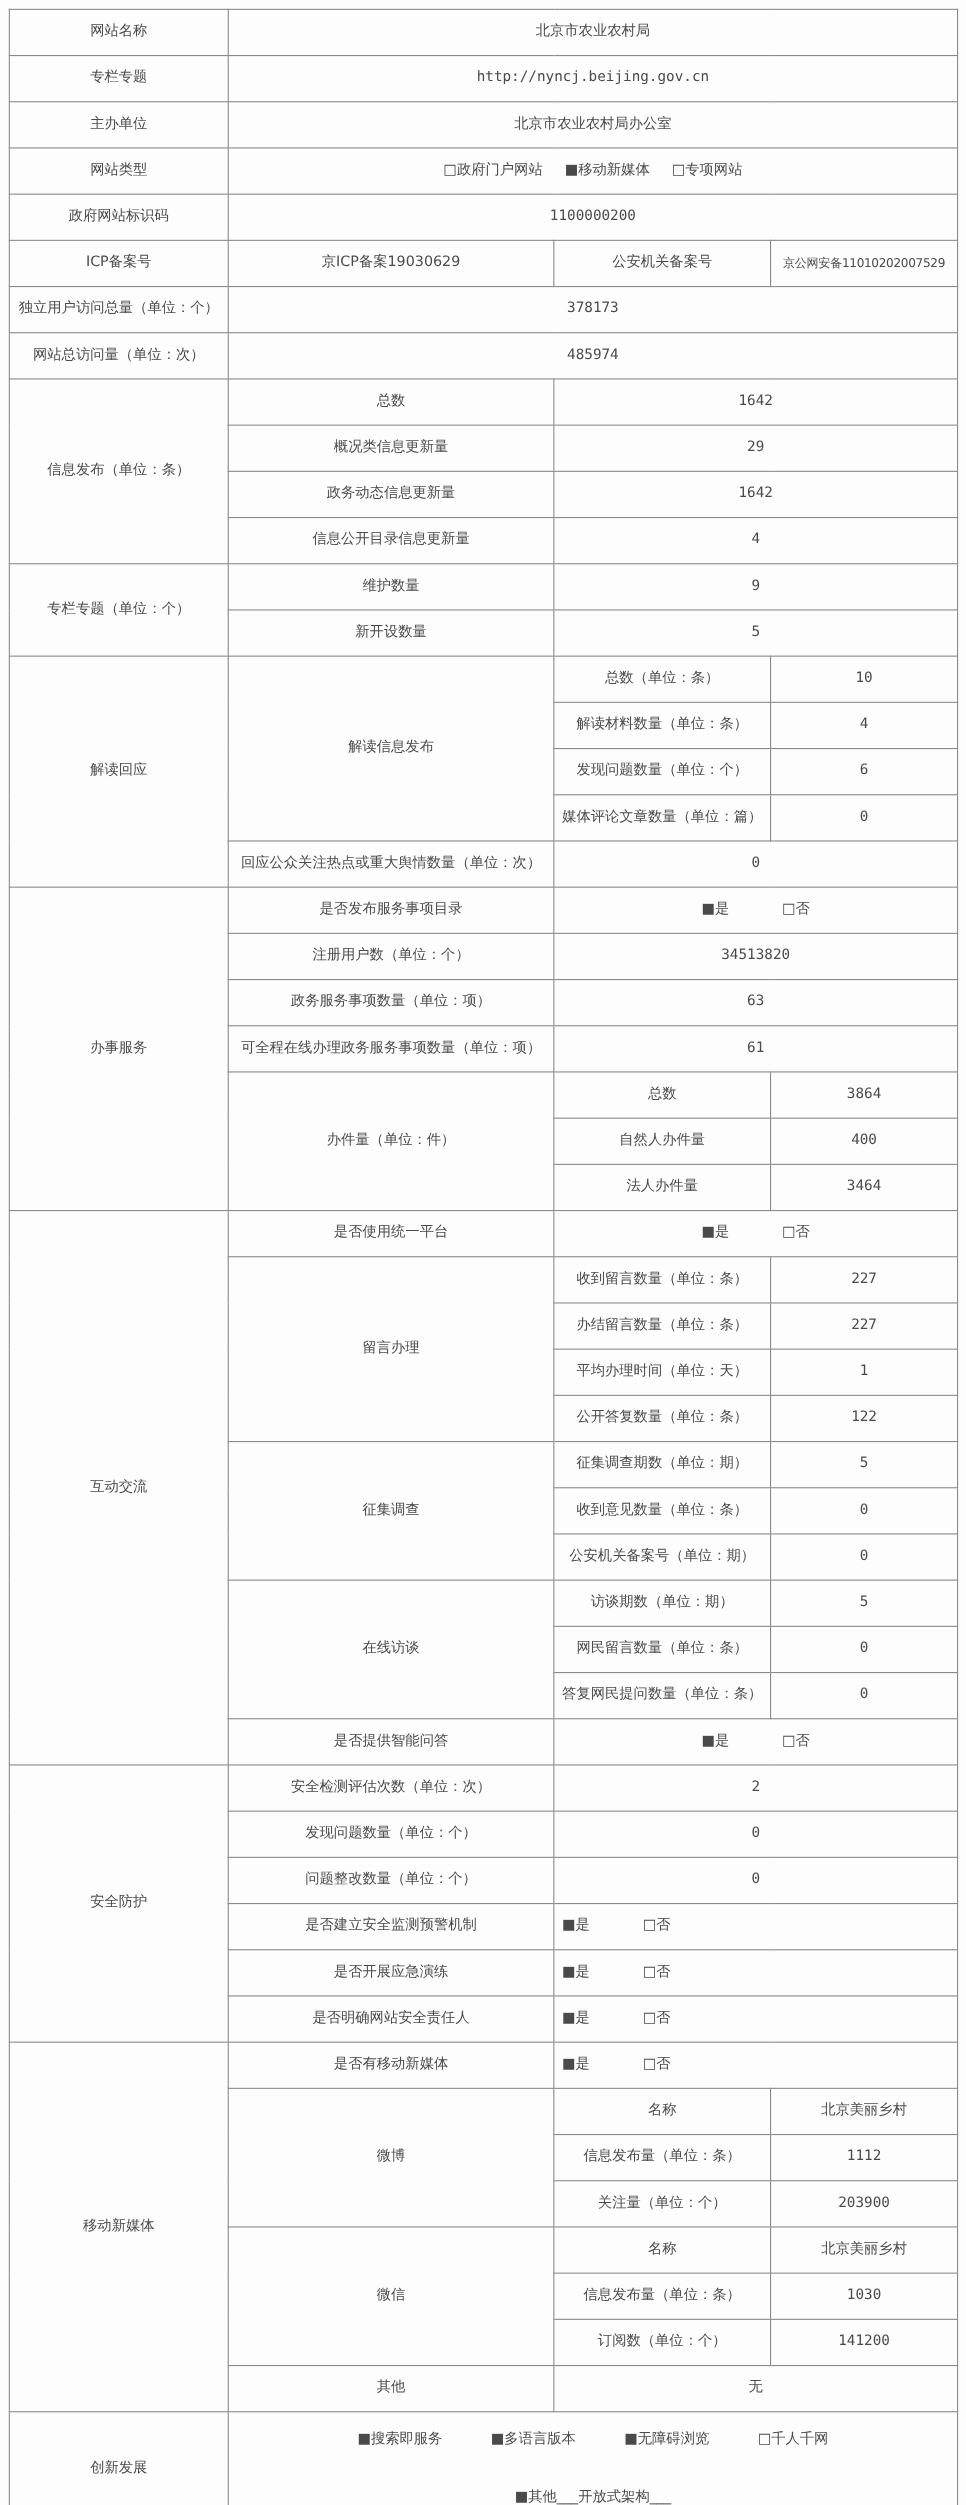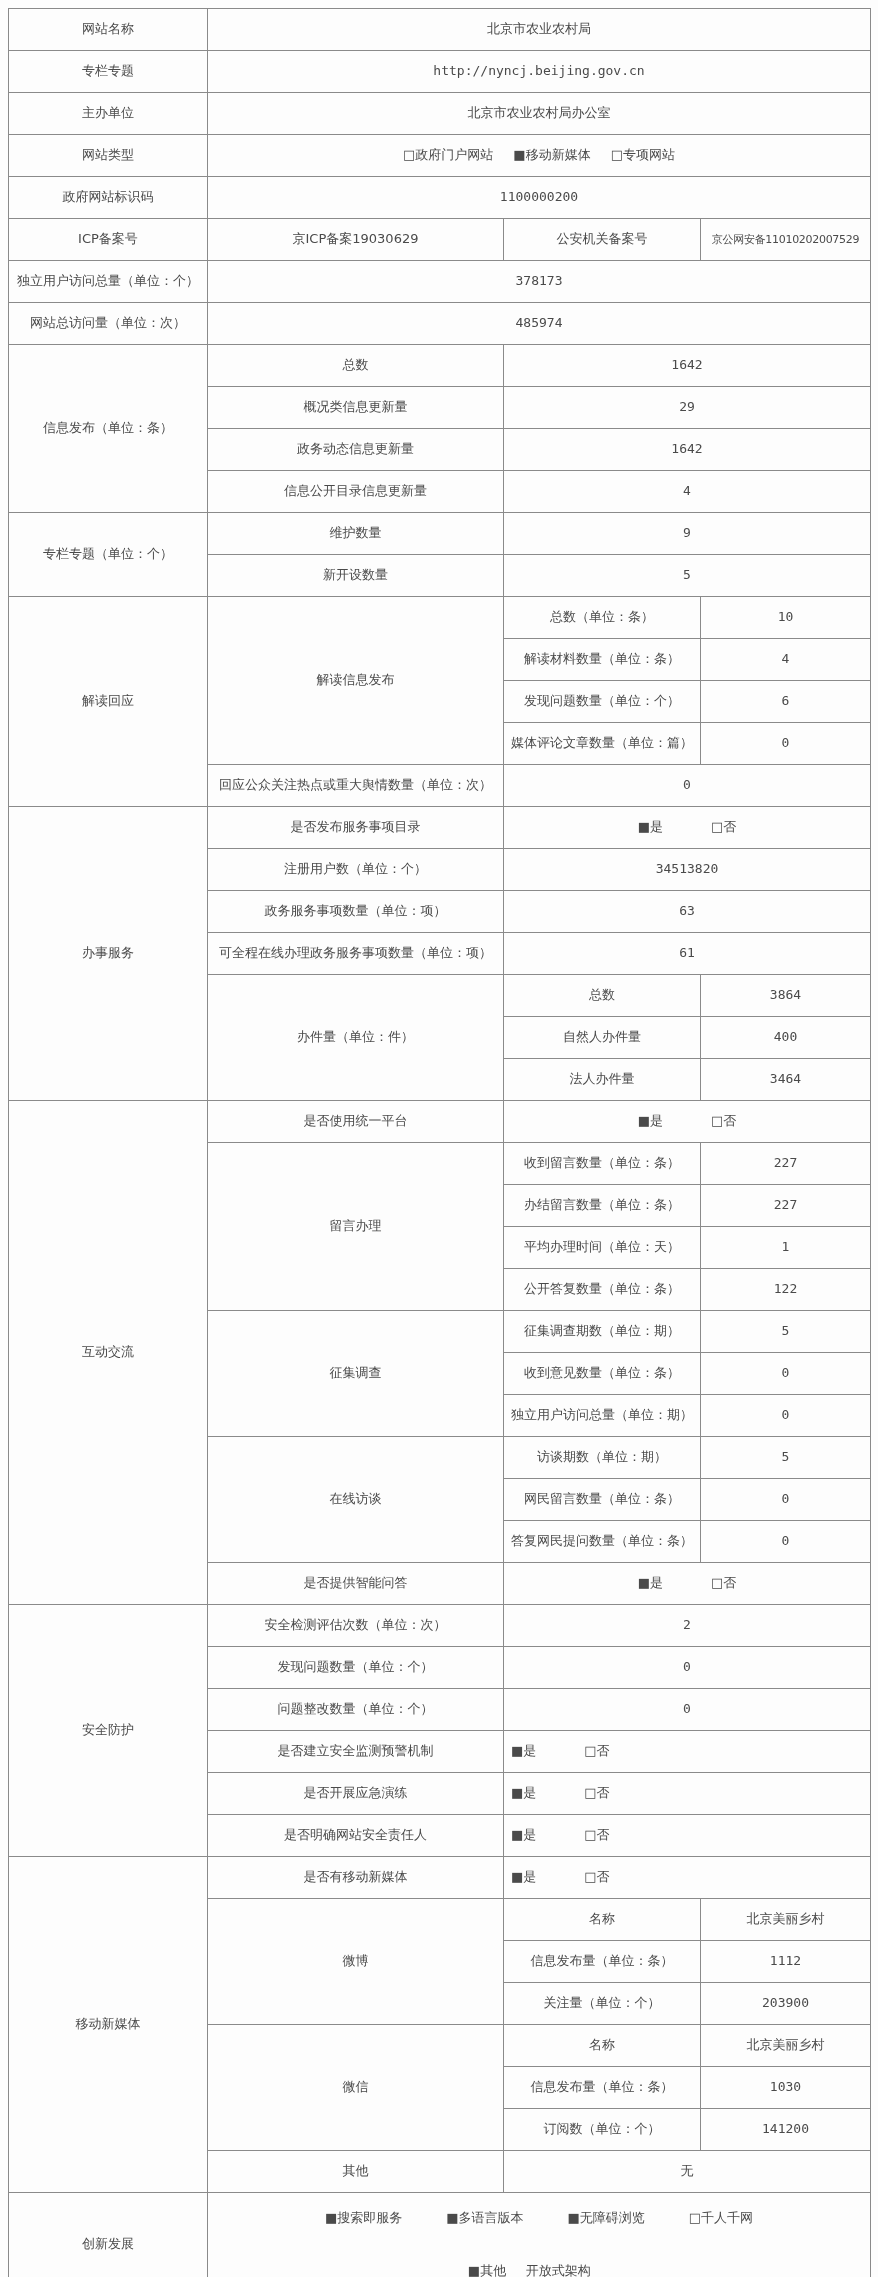--- a/index.html
+++ b/index.html
@@ -189,21 +189,21 @@
   <tr>
     <td rowspan="3">征集调查</td>
     <td>征集调查期数（单位：期）</td>
     <td class="num">5</td>
   </tr>
   <tr>
     <td>收到意见数量（单位：条）</td>
     <td class="num">0</td>
   </tr>
   <tr>
-    <td>独立用户访问总量（单位：期）</td>
+    <td>公安机关备案号（单位：期）</td>
     <td class="num">0</td>
   </tr>
   <tr>
     <td rowspan="3">在线访谈</td>
     <td>访谈期数（单位：期）</td>
     <td class="num">5</td>
   </tr>
   <tr>
     <td>网民留言数量（单位：条）</td>
     <td class="num">0</td>

